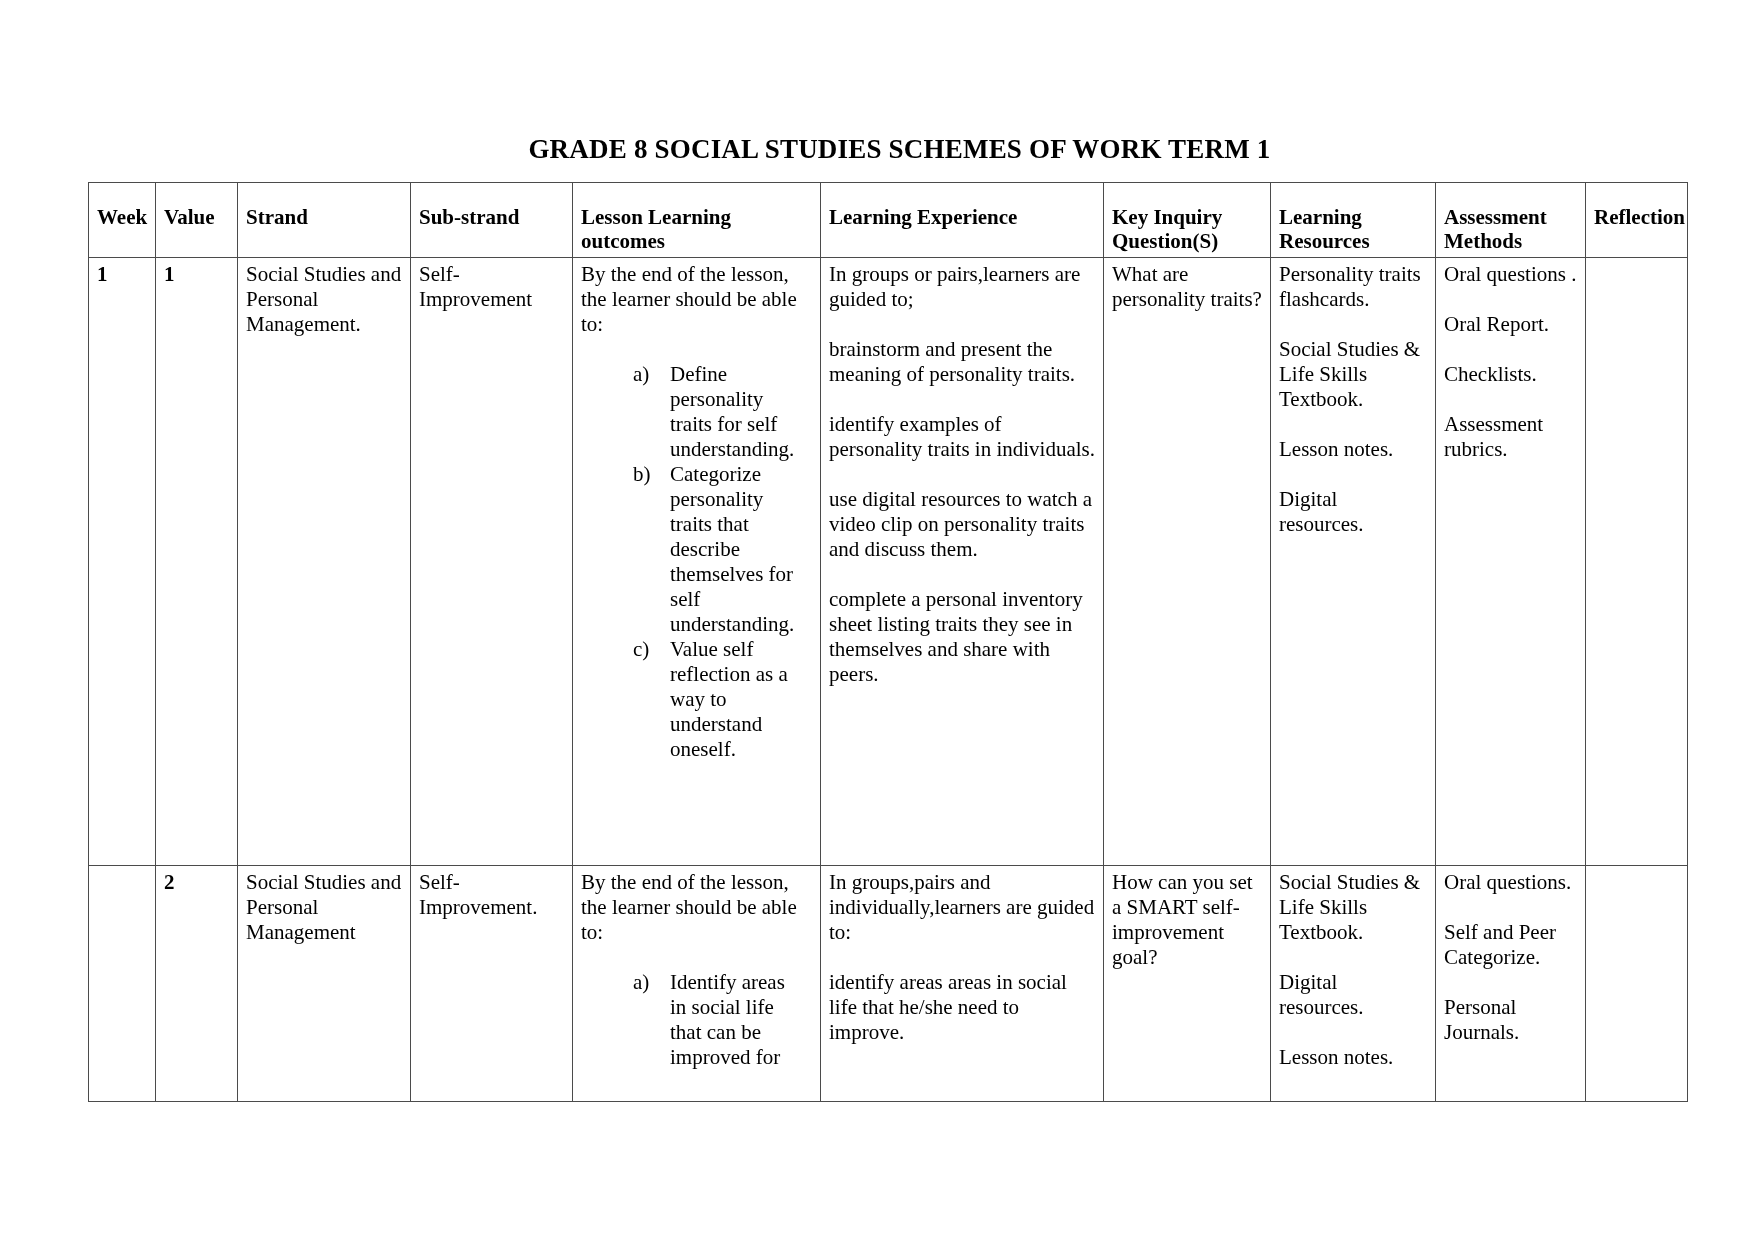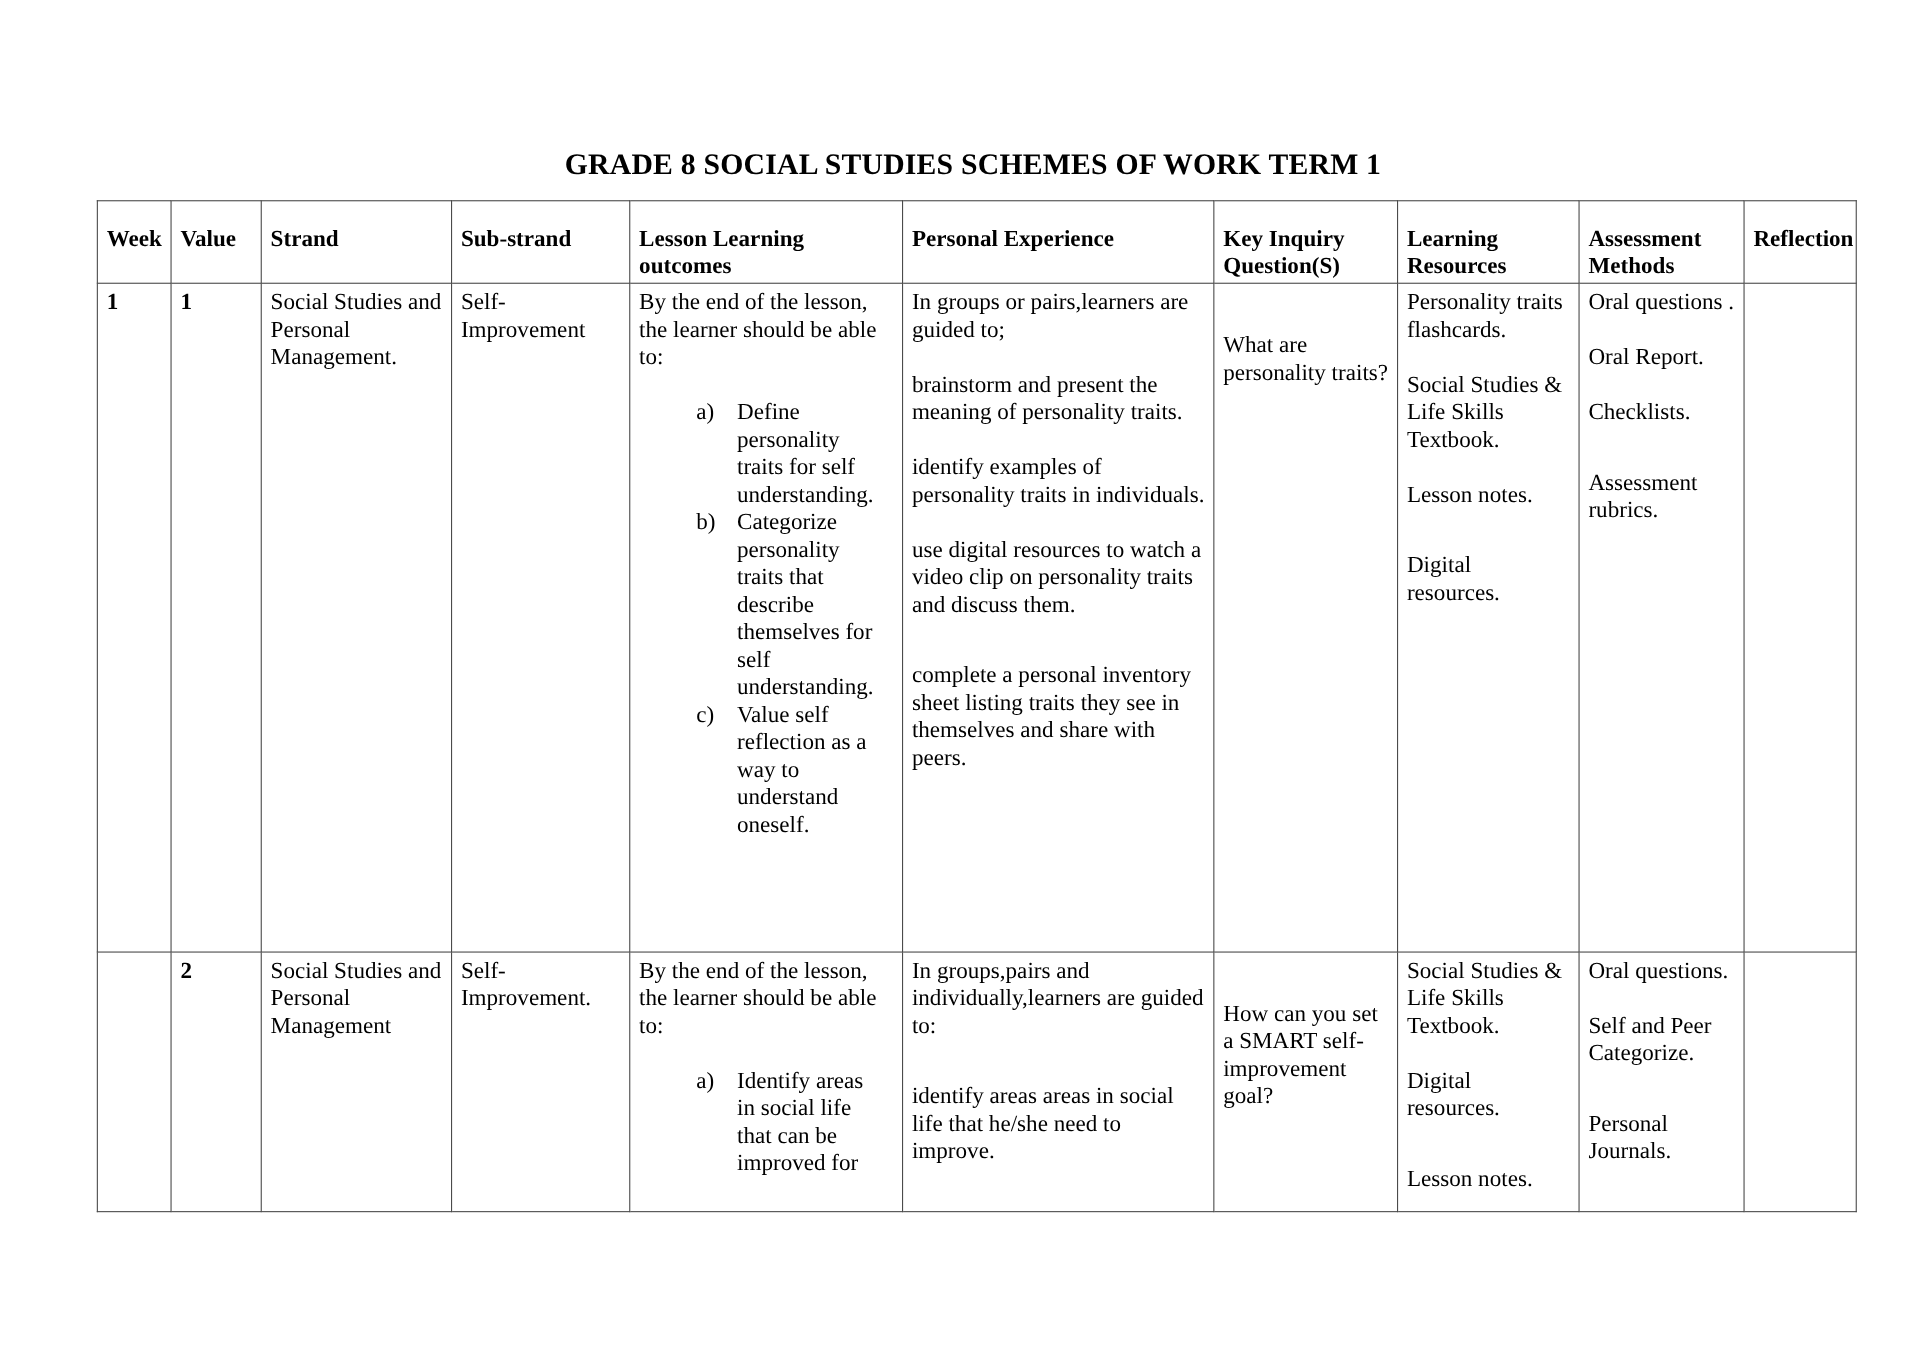--- a/index.html
+++ b/index.html
@@ -9,21 +9,21 @@
     width: 1754px;
     height: 1240px;
     font-family: "Liberation Serif", "DejaVu Serif", serif;
     color: #000000;
     position: relative;
     overflow: hidden;
   }
   .title {
     position: absolute;
     top: 134px;
-    left: 85px;
+    left: 100px;
     width: 1599px;
     text-align: center;
     font-size: 27px;
     font-weight: bold;
     margin: 0;
     letter-spacing: 0.2px;
   }
   table.sow {
     position: absolute;
     left: 88px;
@@ -45,21 +45,21 @@
     font-weight: bold;
     line-height: 24px;
     padding-top: 22px;
   }
   .sow thead tr { height: 55px; }
   .sow tbody tr.row-a { height: 608px; }
   .sow tbody tr.row-b { height: 236px; }
   .nowrap { white-space: nowrap; }
   .bold { font-weight: bold; }
   .cell p { margin: 0 0 25px 0; }
-  .cell p:last-child { margin-bottom: 0; margin-top: 39px; }
+  .cell p:last-child { margin-bottom: 0; }
   .cell-outcomes { padding-right: 18px !important; }
   .lettered { counter-reset: li; margin: 4px; }
   .lettered .item {
     counter-increment: li;
     position: relative;
     padding-left: 85px;
     margin: 0;
   }
   .lettered .item::before {
     content: counter(li, lower-alpha) ")";
@@ -86,21 +86,21 @@
       <col style="width:150px">
     <col style="width:102px">
   </colgroup>
   <thead>
     <tr>
       <th class="nowrap">Week</th>
       <th class="nowrap">Value</th>
       <th class="nowrap">Strand</th>
       <th class="nowrap">Sub-strand</th>
       <th>Lesson Learning outcomes</th>
-      <th>Personal Experience</th>
+      <th>Learning Experience</th>
       <th>Key Inquiry Question(S)</th>
       <th>Learning Resources</th>
       <th>Assessment Methods</th>
       <th class="nowrap">Reflection</th>
     </tr>
   </thead>
   <tbody>
     <tr class="row-a">
       <td class="bold">1</td>
       <td class="bold">1</td>

